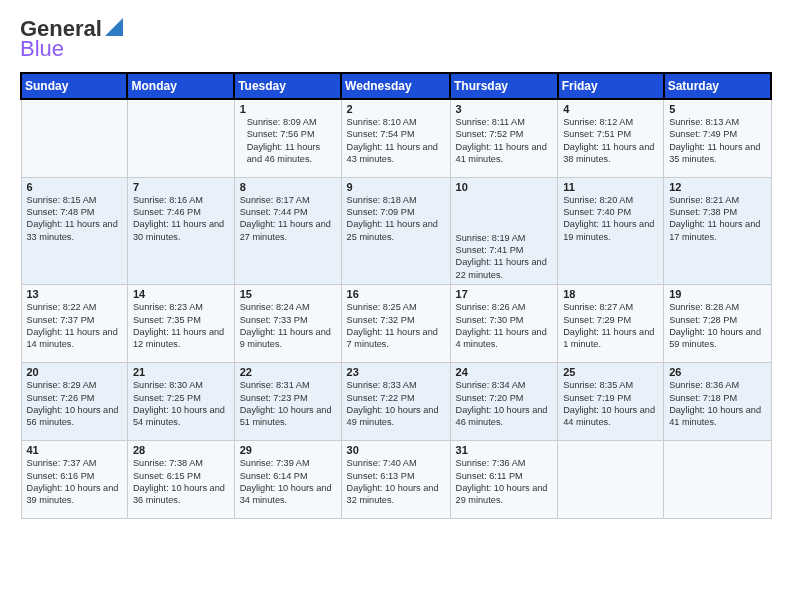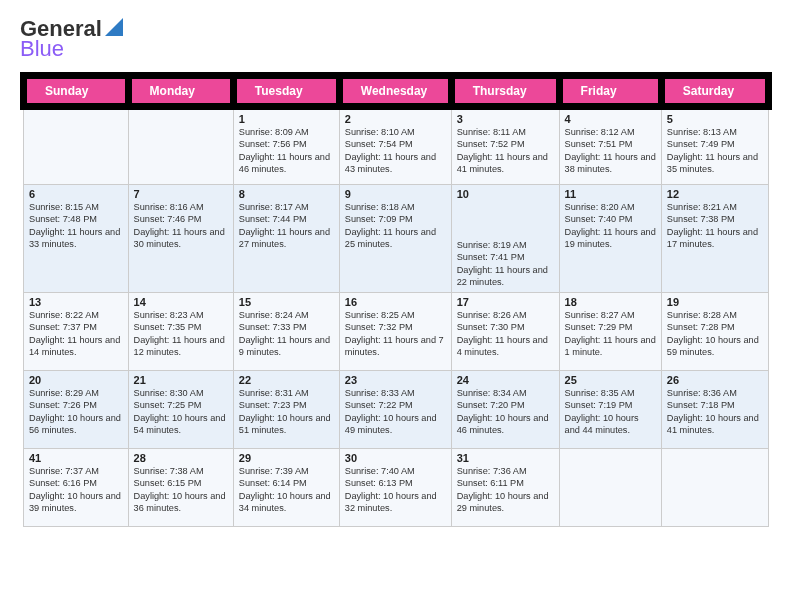--- a/index.html
+++ b/index.html
@@ -36,26 +36,26 @@
     .location-title {
       font-size: 16px;
       color: #333;
     }
     table {
       width: 100%;
       border-collapse: collapse;
       font-size: 10px;
     }
     thead tr th {
-      background-color: #ec4899;
+      background-color: #1d4ed8;
       color: #fff;
       text-align: left;
-      padding: 5px 18px;
+      padding: 5px 3px;
       font-size: 12px;
-      border: 7px solid #000000;
+      border: 2px solid #000000;
     }
     tbody tr td {
       border: 1px solid #ccc;
       vertical-align: top;
       padding: 3px 5px;
       height: 78px;
       width: 113px;
     }
     tbody tr:nth-child(odd) td {
       background-color: #f5f8fc;
@@ -110,21 +110,21 @@
           <th>Friday</th>
           <th>Saturday</th>
         </tr>
     </thead>
     <tbody id="calendar-body">
     <tr>
           <td class="empty-cell"></td>
           <td class="empty-cell"></td>
           <td>
             <span class="day-num">1</span>
-            <div class="day-info" style="white-space: pre-line;">Sunrise: 8:09 AM
+            <div class="day-info" style="white-space: pre-line; margin-left: 7px;">Sunrise: 8:09 AM
 Sunset: 7:56 PM
 Daylight: 11 hours and 46 minutes.</div>
           </td>
           <td>
             <span class="day-num">2</span>
             <div class="day-info" style="white-space: pre-line;">Sunrise: 8:10 AM
 Sunset: 7:54 PM
 Daylight: 11 hours and 43 minutes.</div>
           </td>
           <td>

